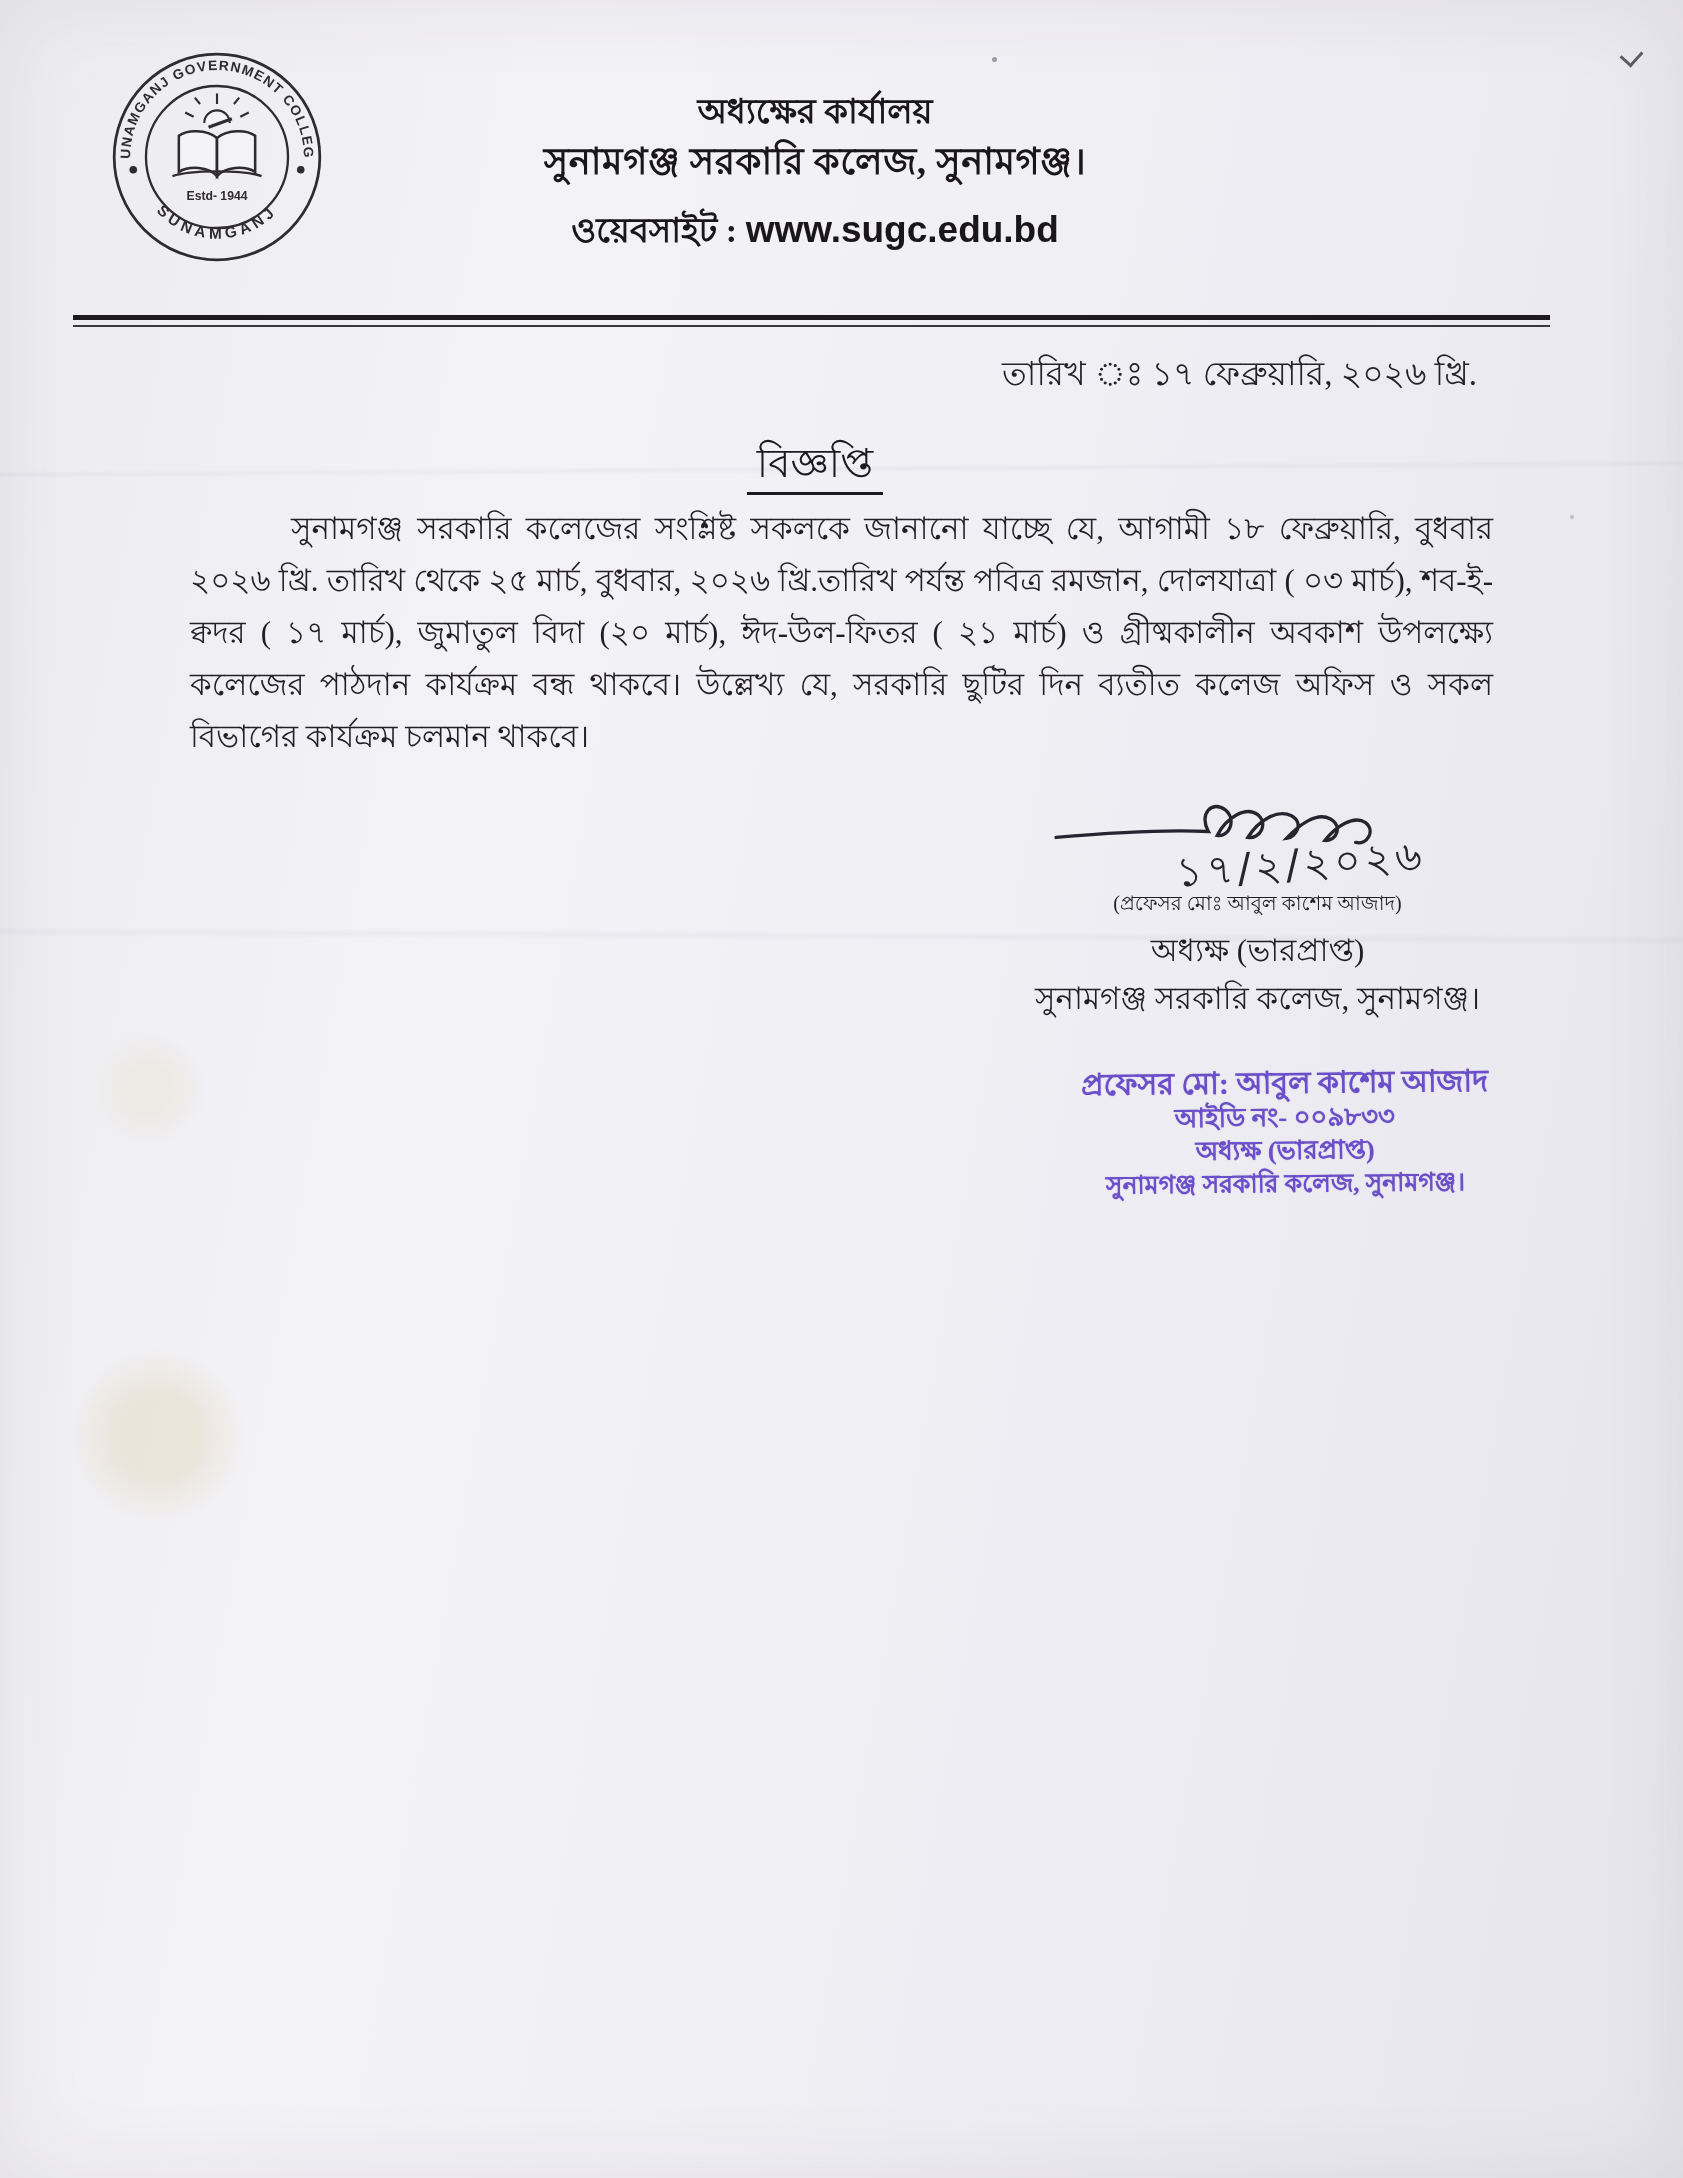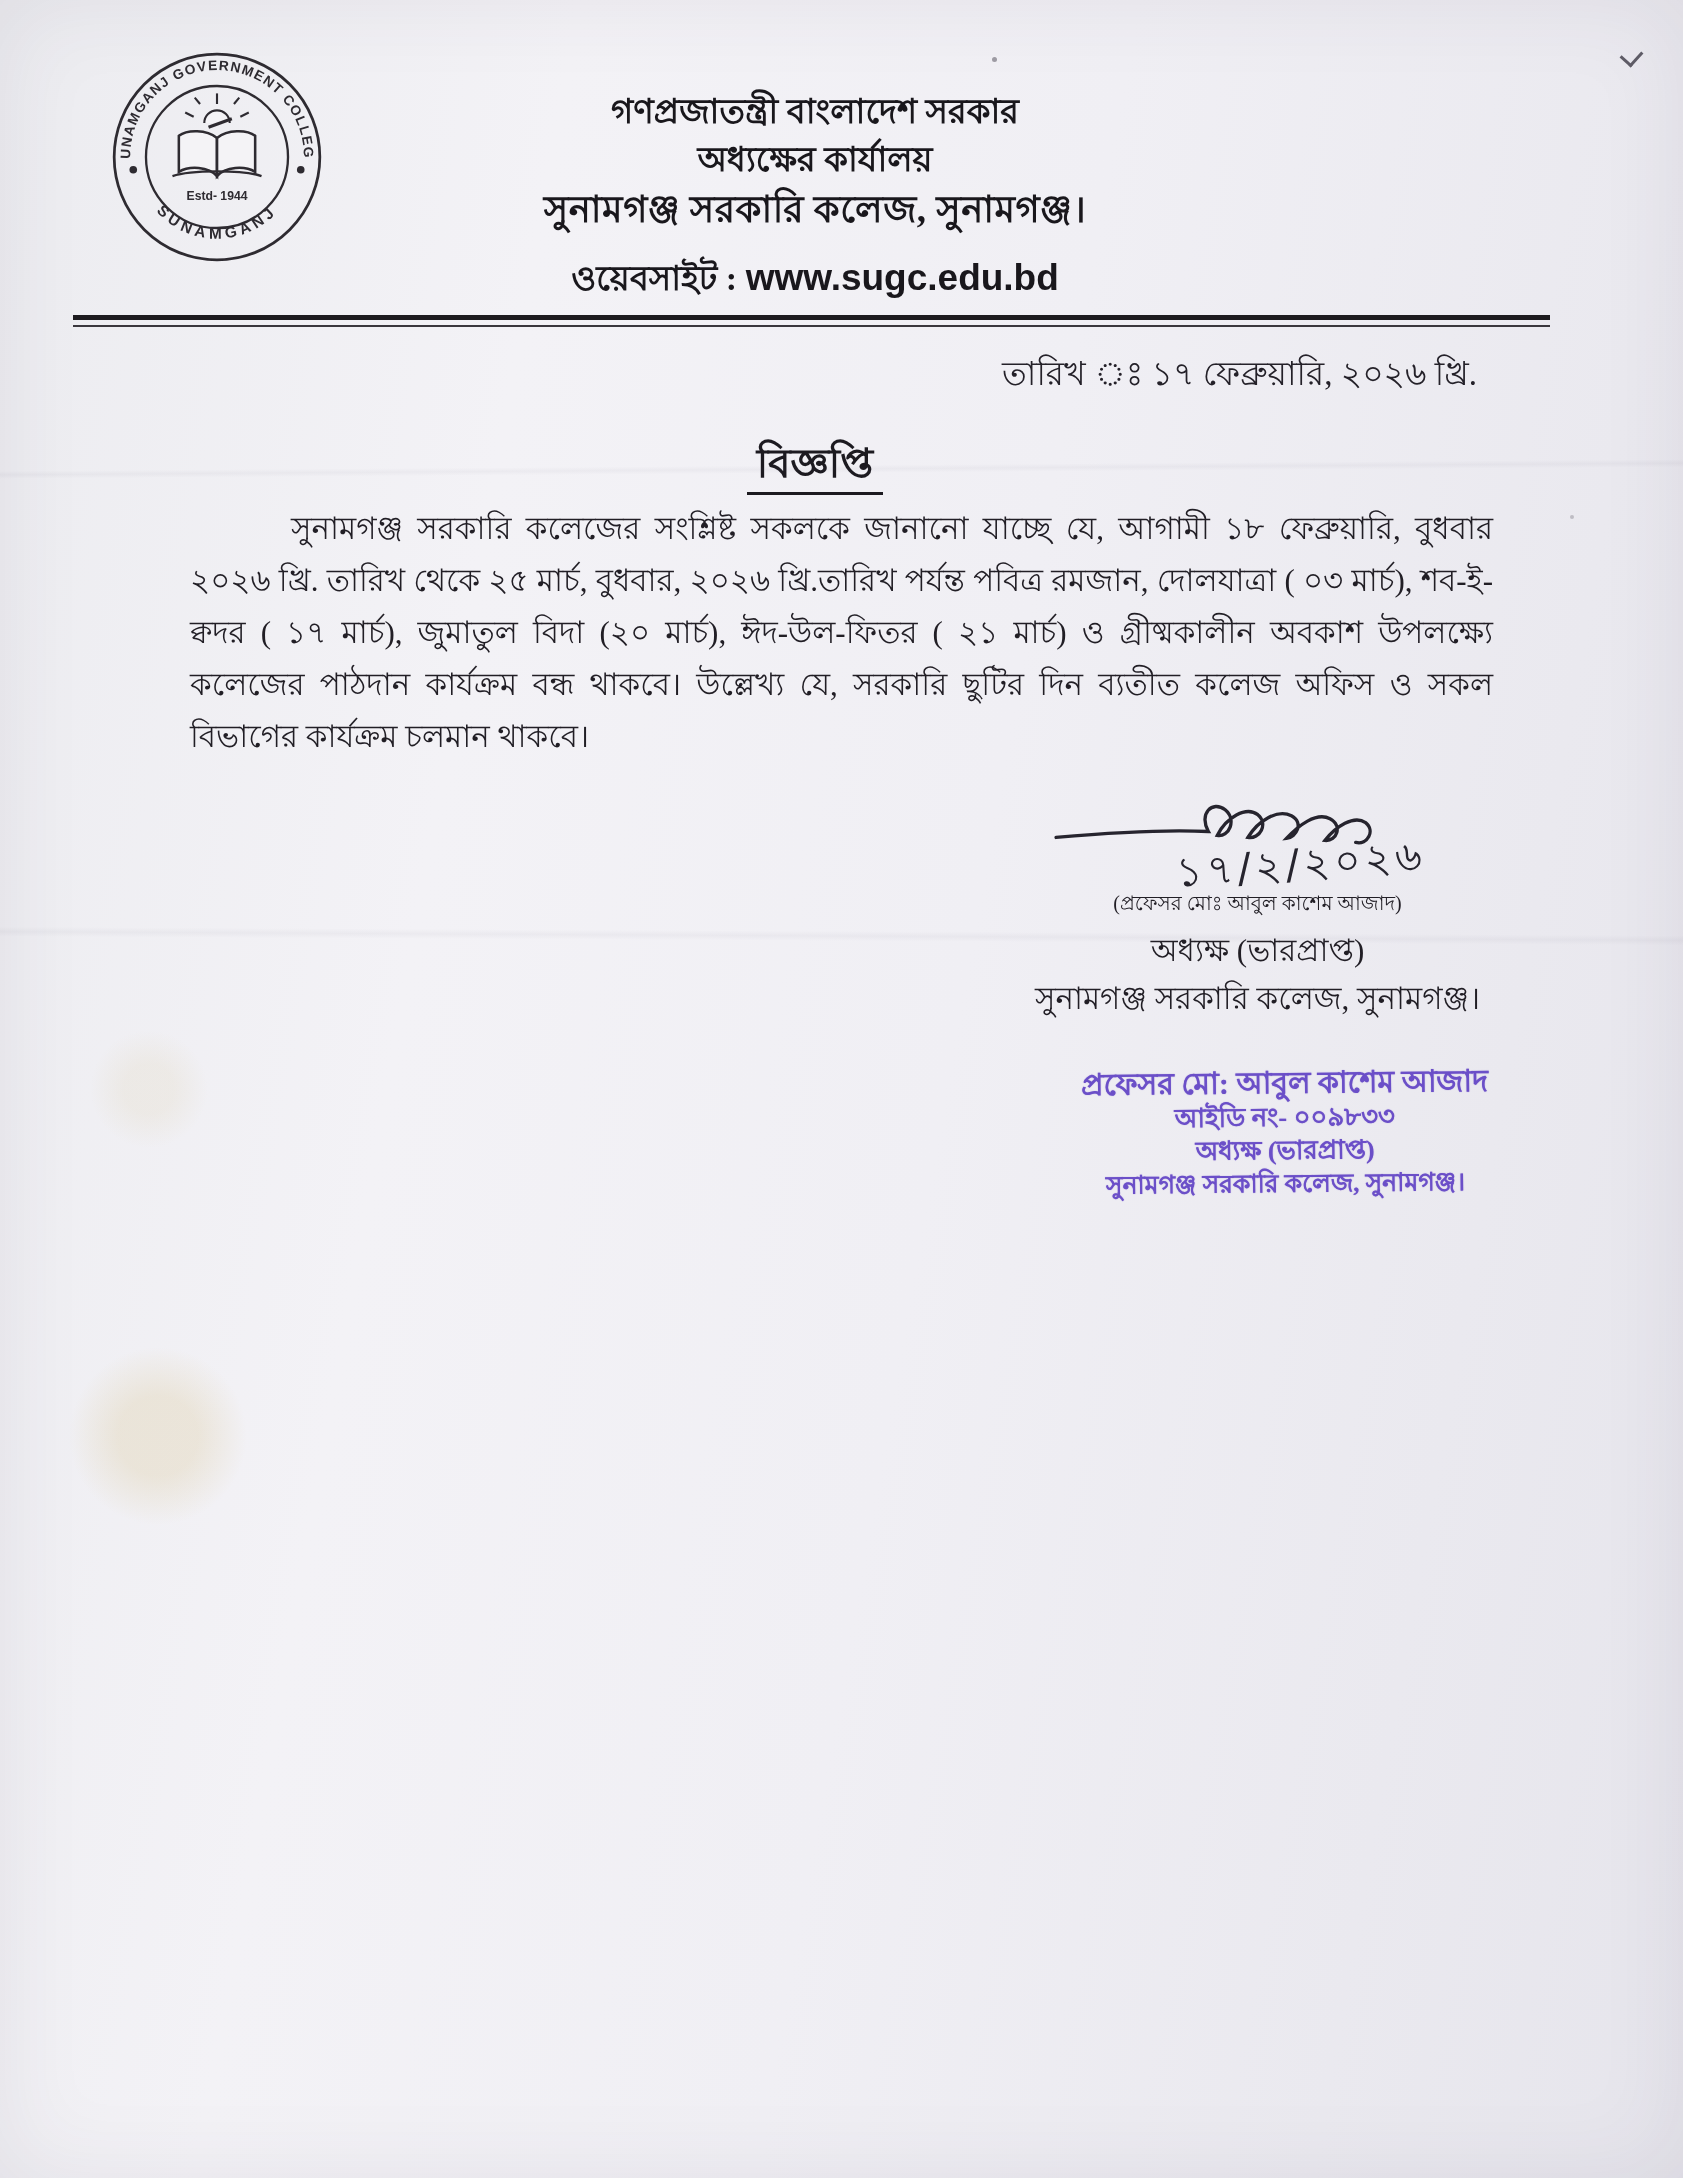--- a/index.html
+++ b/index.html
@@ -37,21 +37,21 @@
   .h-web .latin{font-family:"Liberation Sans",sans-serif;font-size:37px;}
 
   .rule{position:absolute;left:73px;top:315px;width:1477px;height:5px;
         border-top:5px solid #1d1b1f;border-bottom:2px solid #3a373d;}
 
   
   .date-line{position:absolute;top:348px;right:206px;font-size:33px;color:#242129;}
 
   
   .title-wrap{position:absolute;left:0;top:432px;width:1630px;text-align:center;}
-  .title-wrap span{font-size:40px;font-weight:bold;color:#1c1a20;
+  .title-wrap span{font-size:40px;font-weight:normal;color:#1c1a20;
                    border-bottom:3px solid #1c1a20;padding:0 10px 6px 10px;}
 
   
   .body-par{position:absolute;left:182px;top:495px;width:1303px;
             font-size:31px;line-height:52px;text-align:justify;
             text-indent:101px;color:#211e25;margin:8px;}
 
   
   .sig-wrap{position:absolute;left:1010px;top:788px;width:495px;text-align:center;}
   .sig-ink{position:relative;height:91px;}
@@ -112,21 +112,20 @@
         <path d="M 100 82 C 90 74, 72 74, 64 80 L 64 114 C 74 108, 92 109, 100 118 Z" fill="#f4f3f6" stroke="#2e2b31" stroke-width="2.4"></path>
         <path d="M 100 82 C 110 74, 128 74, 136 80 L 136 114 C 126 108, 108 109, 100 118 Z" fill="#f4f3f6" stroke="#2e2b31" stroke-width="2.4"></path>
         <line x1="100" y1="82" x2="100" y2="118" stroke="#2e2b31" stroke-width="2"></line>
         <path d="M 58 118 C 75 112, 125 112, 142 118" fill="none" stroke="#2e2b31" stroke-width="2.2"></path>
       </g>
       <text x="100" y="141" text-anchor="middle" font-family="Liberation Sans, sans-serif" font-size="11.5" font-weight="bold" fill="#2e2b31">Estd- 1944</text>
     </svg>
   </div>
 
   <div class="header">
-    <div class="h-line h-gov">গণপ্রজাতন্ত্রী বাংলাদেশ সরকার</div>
     <div class="h-line h-office">অধ্যক্ষের কার্যালয়</div>
     <div class="h-line h-college">সুনামগঞ্জ সরকারি কলেজ,  সুনামগঞ্জ।</div>
     <div class="h-line h-web">
       <span>ওয়েবসাইট : </span><span class="latin">www.sugc.edu.bd</span>
     </div>
   </div>
 
   <div class="rule"></div>
 
   <div class="date-line">তারিখ ঃ ১৭ ফেব্রুয়ারি, ২০২৬ খ্রি.</div>

